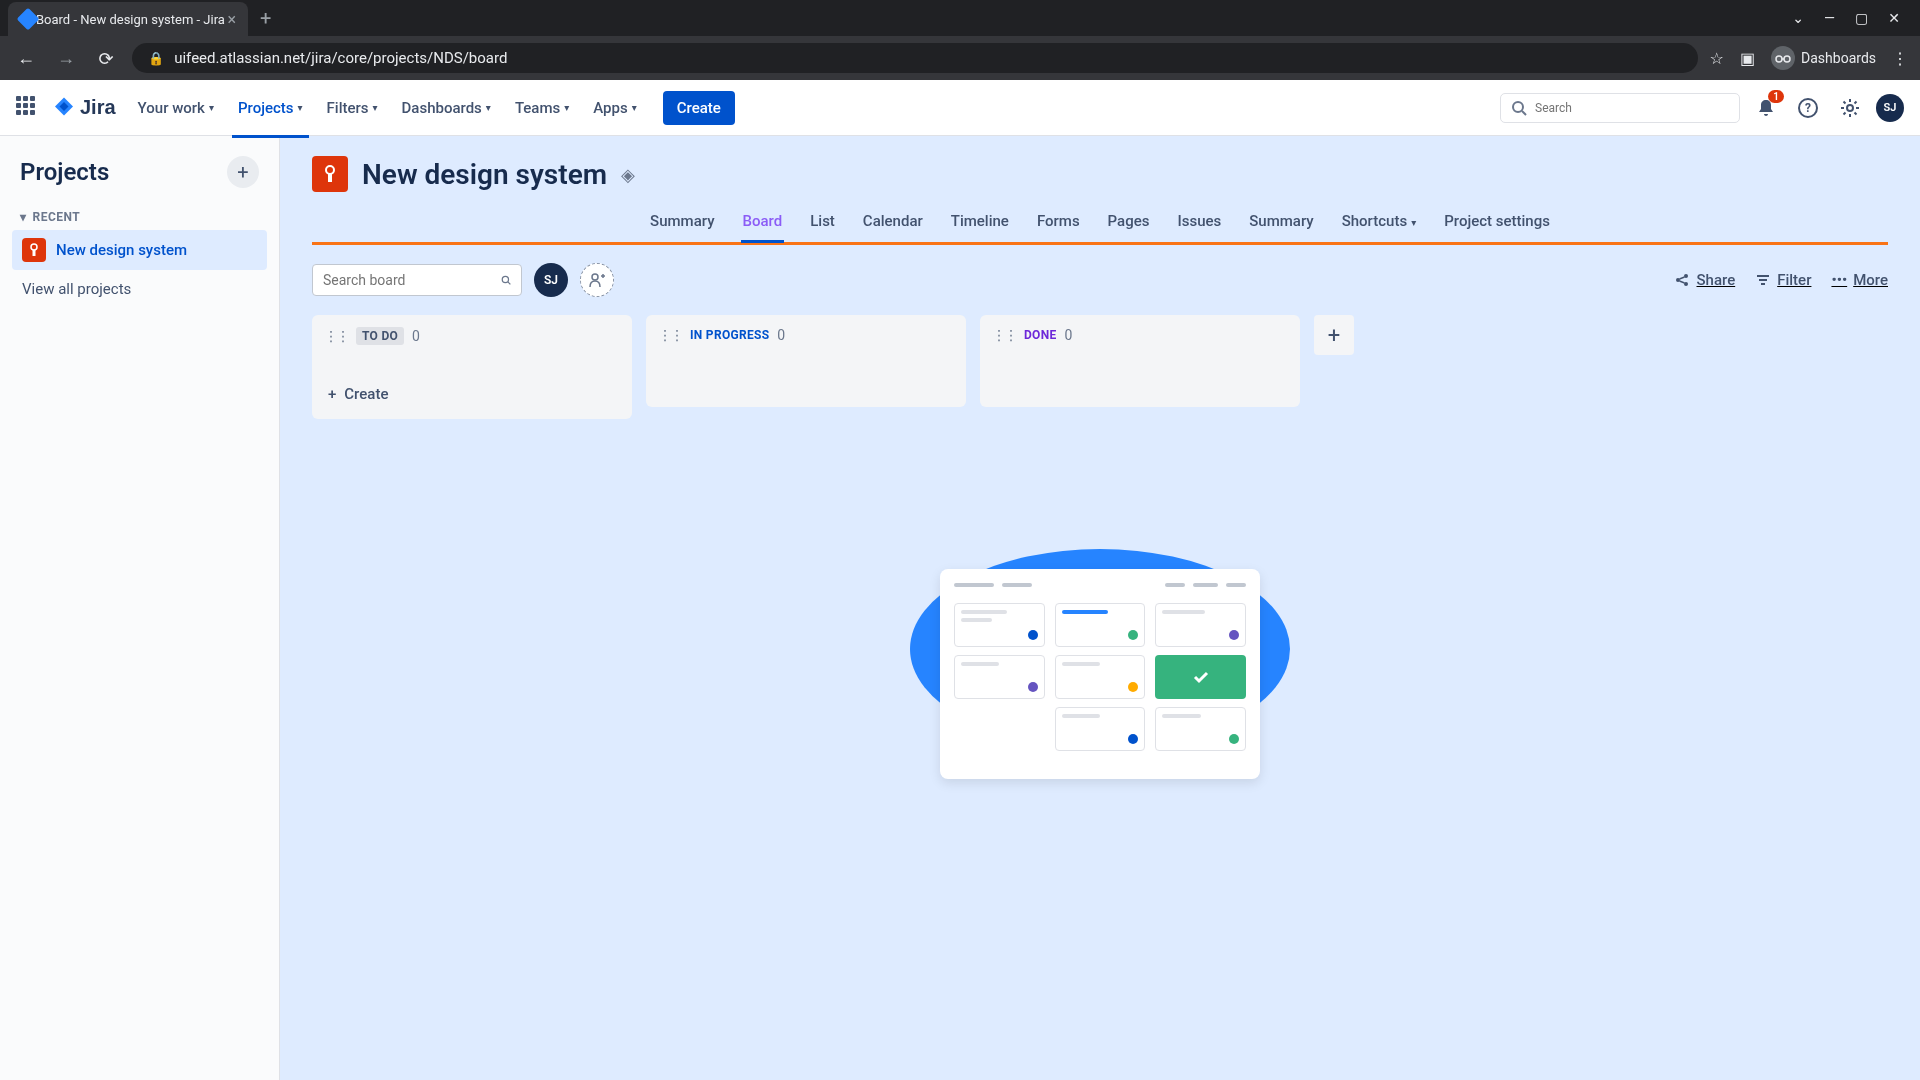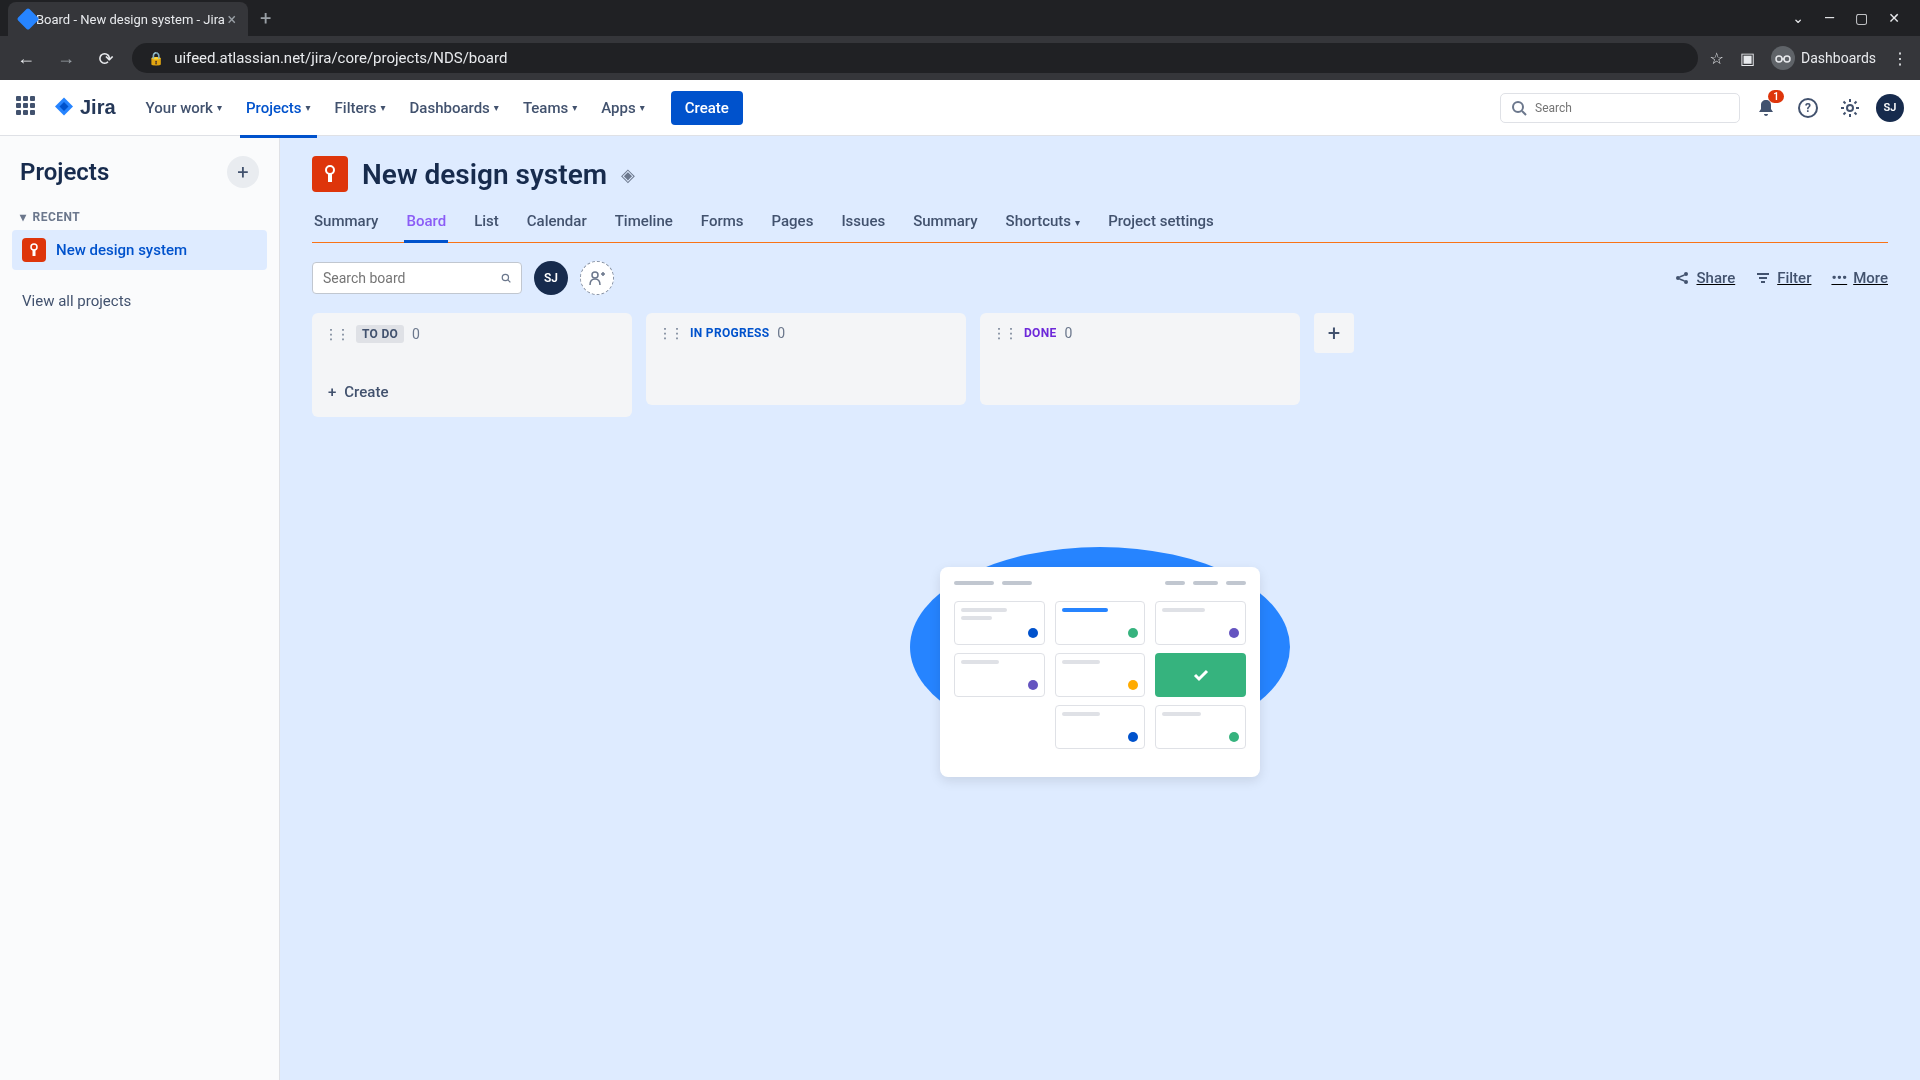--- a/index.html
+++ b/index.html
@@ -23,21 +23,21 @@
 .url-box .lock { color: #9aa0a6; font-size: 13px; }
 .url-text { color: #e8eaed; font-size: 15px; }
 .addr-right { display: flex; align-items: center; gap: 16px; color: #e8eaed; }
 .incognito { display: flex; align-items: center; gap: 6px; font-size: 14px; }
 .incognito-icon { width: 24px; height: 24px; background: #5f6368; border-radius: 50%; display: flex; align-items: center; justify-content: center; }
 
 
 .jira-nav { display: flex; align-items: center; height: 56px; padding: 0 16px; border-bottom: 1px solid #dfe1e6; background: #fff; }
 .app-switcher { width: 24px; height: 24px; display: grid; grid-template-columns: repeat(3, 5px); grid-template-rows: repeat(3, 5px); gap: 2px; cursor: pointer; margin-right: 12px; }
 .app-switcher div { background: #42526e; border-radius: 1px; }
-.jira-logo { display: flex; align-items: center; gap: 4px; margin-right: 20px; cursor: pointer; }
+.jira-logo { display: flex; align-items: center; gap: 4px; margin-right: 12px; cursor: pointer; }
 .jira-logo-icon { width: 24px; height: 24px; }
 .jira-logo-text { font-size: 20px; font-weight: 600; color: #253858; font-family: Charlie, sans-serif; }
 .nav-items { display: flex; align-items: center; gap: 4px; }
 .nav-item { display: flex; align-items: center; gap: 4px; padding: 8px 10px; color: #42526e; font-size: 15px; font-weight: 500; cursor: pointer; border-radius: 3px; position: relative; }
 .nav-item.active { color: #0052cc; }
 .nav-item.active::after { content: ""; position: absolute; bottom: -13px; left: 4px; right: 4px; height: 3px; background: #0052cc; }
 .nav-item .chev { font-size: 10px; color: #42526e; }
 .create-btn { background: #0052cc; color: #fff; padding: 8px 14px; border-radius: 4px; font-size: 15px; font-weight: 500; margin-left: 16px; cursor: pointer; border: none; }
 .nav-right { margin-left: auto; display: flex; align-items: center; gap: 10px; }
 .search-box { display: flex; align-items: center; border: 1px solid #dfe1e6; border-radius: 5px; padding: 6px 10px; width: 240px; gap: 8px; }
@@ -51,31 +51,31 @@
 
 .main { display: flex; height: calc(1080px - 36px - 44px - 56px); }
 .sidebar { width: 280px; background: #fafbfc; border-right: 1px solid #dfe1e6; padding: 20px 12px; display: flex; flex-direction: column; }
 .sb-header { display: flex; align-items: center; justify-content: space-between; padding: 0 8px 16px; }
 .sb-title { font-size: 24px; font-weight: 600; color: #172b4d; }
 .sb-add { width: 32px; height: 32px; border-radius: 50%; background: #e9ecf0; color: #42526e; display: flex; align-items: center; justify-content: center; font-size: 20px; cursor: pointer; }
 .sb-section { display: flex; align-items: center; gap: 6px; padding: 6px 8px; color: #6b778c; font-size: 12px; font-weight: 700; letter-spacing: 0.5px; cursor: pointer; }
 .sb-item { display: flex; align-items: center; gap: 10px; padding: 8px 10px; border-radius: 4px; cursor: pointer; color: #172b4d; font-size: 15px; }
 .sb-item.selected { background: #deebff; color: #0052cc; font-weight: 500; }
 .sb-item-icon { width: 24px; height: 24px; border-radius: 4px; background: #de350b; display: flex; align-items: center; justify-content: center; color: #fff; font-size: 14px; }
-.sb-link { padding: 10px 10px; color: #42526e; font-size: 15px; cursor: pointer; margin-top: 12px; }
+.sb-link { padding: 10px 10px; color: #42526e; font-size: 15px; cursor: pointer; }
 .sb-footer { margin-top: auto; text-align: center; color: #6b778c; font-size: 13px; }
 .sb-feedback { display: flex; align-items: center; justify-content: center; gap: 6px; margin-top: 12px; color: #42526e; font-size: 14px; font-weight: 600; cursor: pointer; }
 
 .content { flex: 1; padding: 20px 32px; background: #deebff; overflow: auto; }
 .proj-header { display: flex; align-items: center; gap: 14px; margin-bottom: 12px; }
 .proj-icon { width: 36px; height: 36px; border-radius: 4px; background: #de350b; display: flex; align-items: center; justify-content: center; color: #fff; font-size: 20px; }
 .proj-title { font-size: 28px; font-weight: 600; color: #172b4d; }
 .proj-star { color: #6b778c; font-size: 18px; cursor: pointer; }
 
-.tabs { display: flex; gap: 24px; border-bottom: 1px solid #f97316; margin-bottom: 18px; }
+.tabs { display: flex; gap: 24px; border-bottom: 3px solid #f97316; margin-bottom: 18px; justify-content: center; }
 .tab-item { padding: 8px 2px 12px; font-size: 15px; color: #42526e; cursor: pointer; position: relative; font-weight: 500; }
 .tab-item.active { color: #8b5cf6; }
 .tab-item.active::after { content: ""; position: absolute; bottom: -1px; left: 0; right: 0; height: 3px; background: #0052cc; }
 .tab-item .chev { font-size: 10px; margin-left: 4px; }
 
 .board-toolbar { display: flex; align-items: center; gap: 12px; margin-bottom: 18px; }
 .board-search { display: flex; align-items: center; border: 1px solid #c1c7d0; background: #fff; border-radius: 4px; padding: 7px 10px; width: 210px; }
 .board-search input { border: none; outline: none; font-size: 14px; flex: 1; background: transparent; }
 .avatar-sm { width: 34px; height: 34px; border-radius: 50%; background: #172b4d; color: #fff; display: flex; align-items: center; justify-content: center; font-size: 12px; font-weight: 600; cursor: pointer; }
 .add-person { width: 34px; height: 34px; border-radius: 50%; background: #fff; border: 1px dashed #8993a4; color: #6b778c; display: flex; align-items: center; justify-content: center; cursor: pointer; }

